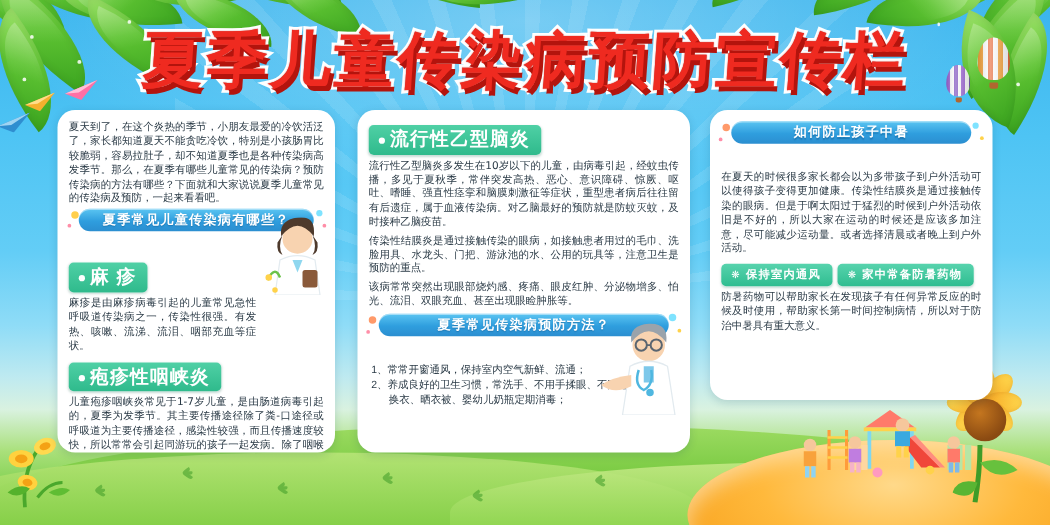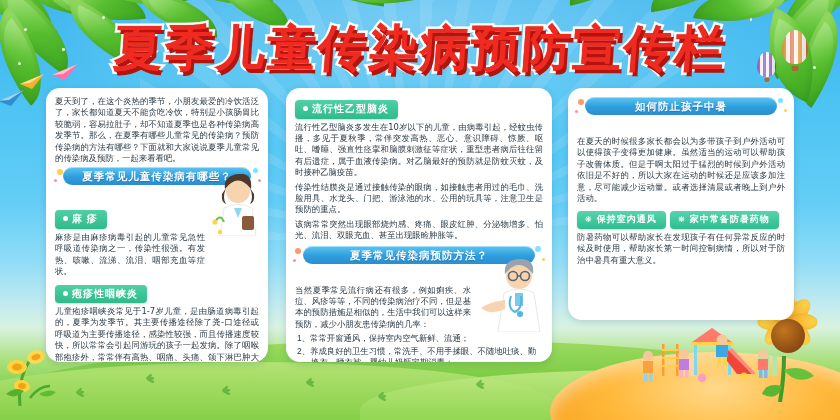--- a/index.html
+++ b/index.html
@@ -73,21 +73,21 @@
   .banner .pill{
     position:absolute;left:8px;top:0;right:8px;height:18px;border-radius:9px;
     background:linear-gradient(180deg,#5bc5f2 0%,#2f9ede 55%,#2b8ed0 100%);
     box-shadow:inset 0 1px 0 rgba(255,255,255,.45);}
   .banner .pill-txt{position:absolute;left:0;right:0;top:0;height:18px;line-height:18px;
     text-align:center;color:#fff;font-size:10.5px;font-weight:700;letter-spacing:1px;
     text-shadow:0 1px 1px rgba(0,60,110,.35);}
   .banner .bub{position:absolute;border-radius:50%;}
   
   .tag{display:inline-block;background:linear-gradient(180deg,#4fd0a5 0%,#2fba8c 100%);
-    color:#fff;font-size:10px;font-weight:700;letter-spacing:1px;
+    color:#fff;font-size:15px;font-weight:700;letter-spacing:1px;
     padding:2px 9px 2.5px 8px;border-radius:4px;margin:4px 0 3px 0;
     box-shadow:0 1px 2px rgba(0,90,70,.22);}
   .tag .bullet{display:inline-block;width:5px;height:5px;border-radius:50%;
     background:#fff;margin-right:4px;vertical-align:1px;}
   
   .tag2{display:inline-block;background:linear-gradient(180deg,#57d3ad 0%,#2fbd90 100%);
     color:#fff;font-size:9px;font-weight:700;letter-spacing:1px;
     padding:2px 9px 2.5px 8px;border-radius:4px;margin:4px 0 3px 0;
     box-shadow:0 1px 2px rgba(0,90,70,.22);}
   .tag2 .star{margin-right:4px;font-size:8px;}
@@ -400,21 +400,20 @@
 
       <div class="banner" style="margin-top:4px;">
         <div class="bub" style="left:0;top:2px;width:6px;height:6px;background:#ff9a6a;"></div>
         <div class="bub" style="left:-2px;top:13px;width:3px;height:3px;background:#ff8ea8;"></div>
         <div class="bub" style="right:2px;top:0;width:6px;height:6px;background:#7fe3ff;"></div>
         <div class="bub" style="right:-2px;top:12px;width:3px;height:3px;background:#ffd24a;"></div>
         <div class="pill"></div>
         <div class="pill-txt">夏季常见传染病预防方法？</div>
       </div>
 
-      <p class="body" style="width:176px;">当然夏季常见流行病还有很多，例如痢疾、水痘、风疹等等，不同的传染病治疗不同，但是基本的预防措施是相似的，生活中我们可以这样来预防，减少小朋友患传染病的几率：</p>
 
       <ol class="steps">
         <li>常常开窗通风，保持室内空气新鲜、流通；</li>
         <li>养成良好的卫生习惯，常洗手、不用手揉眼、不随地吐痰、勤换衣、晒衣被、婴幼儿奶瓶定期消毒；</li>
 
       </ol>
     </div>
 
     <svg class="sk" style="right:1px;top:168px;" width="76" height="76" viewBox="0 0 76 76">
       <circle cx="44" cy="20" r="13" fill="#f8d3b0"></circle>
@@ -434,21 +433,21 @@
     <div class="card-inner">
       <div class="banner">
         <div class="bub" style="left:1px;top:2px;width:6px;height:6px;background:#ff9a6a;"></div>
         <div class="bub" style="left:-2px;top:13px;width:3px;height:3px;background:#ff8ea8;"></div>
         <div class="bub" style="right:2px;top:1px;width:5px;height:5px;background:#7fe3ff;"></div>
         <div class="bub" style="right:-2px;top:12px;width:3px;height:3px;background:#ffd24a;"></div>
         <div class="pill"></div>
         <div class="pill-txt">如何防止孩子中暑</div>
       </div>
 
-      <p class="body">在夏天的时候很多家长都会以为多带孩子到户外活动可以使得孩子变得更加健康。虽然适当的运动可以帮助孩子改善体质。但是于啊太阳过于猛烈的时候到户外活动依旧是不好的，所以大家在运动的时候还是应该多加注意，尽可能减少运动量。或者选择清晨或者晚上到户外活动。</p>
+      <p class="body">在夏天的时候很多家长都会以为多带孩子到户外活动可以使得孩子变得更加健康。传染性结膜炎是通过接触传染的眼病。但是于啊太阳过于猛烈的时候到户外活动依旧是不好的，所以大家在运动的时候还是应该多加注意，尽可能减少运动量。或者选择清晨或者晚上到户外活动。</p>
 
       <span class="tag2"><span class="star">❋</span><span>保持室内通风</span></span>
 
       <span class="tag2"><span class="star">❋</span><span>家中常备防暑药物</span></span>
       <p class="body">防暑药物可以帮助家长在发现孩子有任何异常反应的时候及时使用，帮助家长第一时间控制病情，所以对于防治中暑具有重大意义。</p>
 
       
       
     </div>
   </div>

